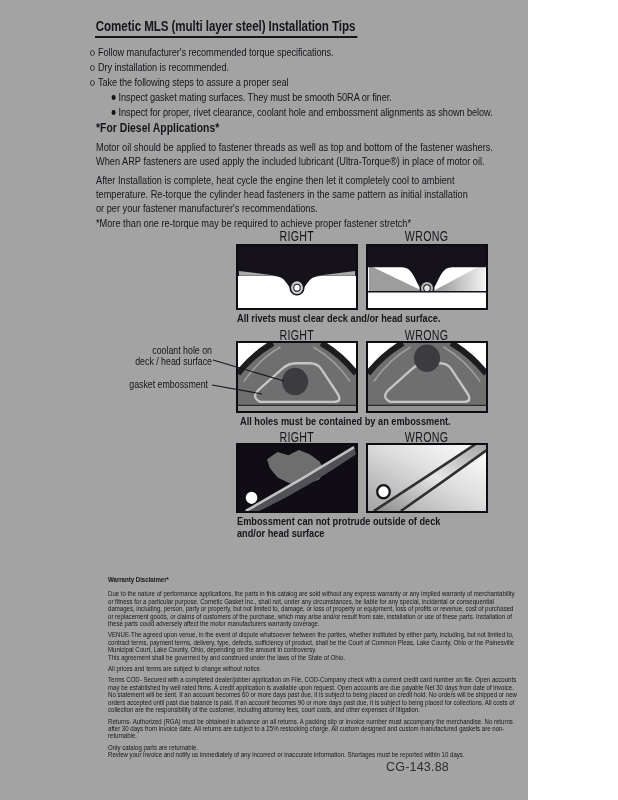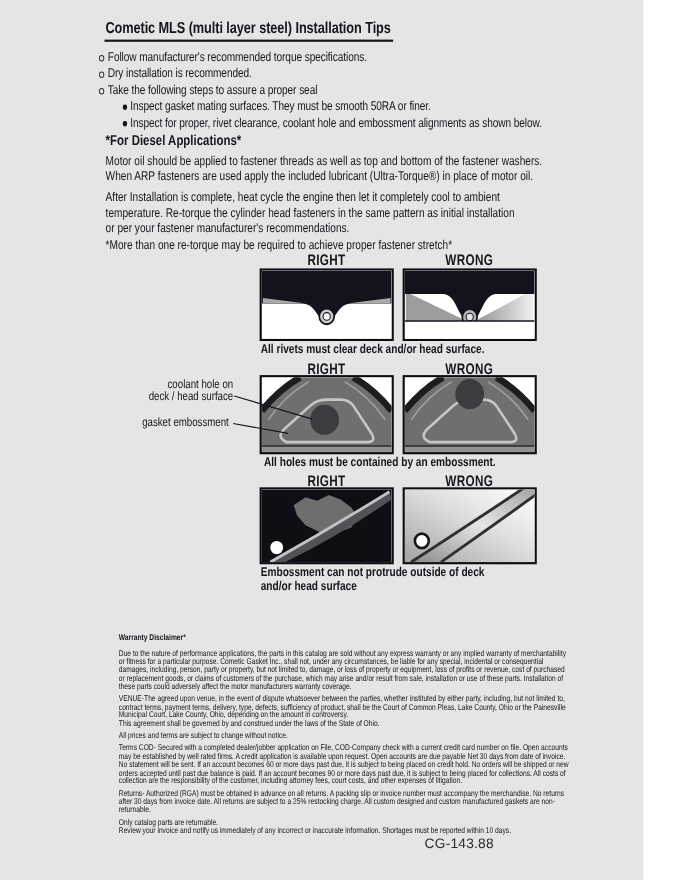--- a/index.html
+++ b/index.html
@@ -1,17 +1,17 @@
 <!DOCTYPE html>
 <html><head>
 <meta charset="utf-8">
 <style>
   html,body{margin:0;padding:0;background:#ffffff;}
   .page{
-    position:relative;width:585px;height:800px;background:#e5e5e5;
+    position:relative;width:528px;height:800px;background:#a3a3a3;
     font-family:"Liberation Sans",sans-serif;color:#17141b;overflow:hidden;
   }
   .abs{position:absolute;}
   .cx{transform:scaleX(0.8);transform-origin:0 0;}          
   .cx-r{transform:scaleX(0.8);transform-origin:100% 0;}     
 
   .doc-title{
     left:95px;top:18px;font-size:14.5px;font-weight:700;letter-spacing:-0.1px;
     border-bottom:2px solid #17141b;padding:0 3px 2px 1px;white-space:nowrap;
   }
@@ -20,21 +20,21 @@
   .b-row.lvl2{padding-left:27px;}
   .ring{flex:0 0 auto;width:4px;height:4px;border:1.2px solid #2b2b2b;border-radius:50%;margin:5px 4px 0 0;}
   .dot{flex:0 0 auto;width:4.5px;height:4.5px;background:#17141b;border-radius:50%;margin:5px 4px 0 0;}
 
   .h2{left:96px;top:120px;font-size:13px;font-weight:700;white-space:nowrap;}
   .para{font-size:11.5px;line-height:14.2px;white-space:pre-line;width:620px;}
   .p1{left:96px;top:140px;}
   .p2{left:96px;top:173px;}
   .note{left:96px;top:217px;font-size:11.5px;white-space:nowrap;}
 
-  .dlabel{font-size:14px;font-weight:700;text-align:center;height:14px;line-height:14px;}
+  .dlabel{font-size:14px;font-weight:400;text-align:center;height:14px;line-height:14px;}
   .dlabel span{display:inline-block;transform:scaleX(0.76);letter-spacing:0.4px;}
   .dbox{width:122px;box-sizing:border-box;border:2.5px solid #0e0c12;background:#fff;}
   .dbox svg{display:block;width:100%;height:100%;}
   .caption{font-size:11.5px;font-weight:700;line-height:11.5px;white-space:pre-line;width:340px;}
 
   .anno{font-size:11px;line-height:11px;text-align:right;white-space:pre-line;width:130px;}
 
   .legal{left:108px;top:576px;width:512px;font-size:7.6px;line-height:7.4px;letter-spacing:0;}
   .legal p{margin:0 0 4px 0;}
   .legal p.tight{margin-bottom:0;}

